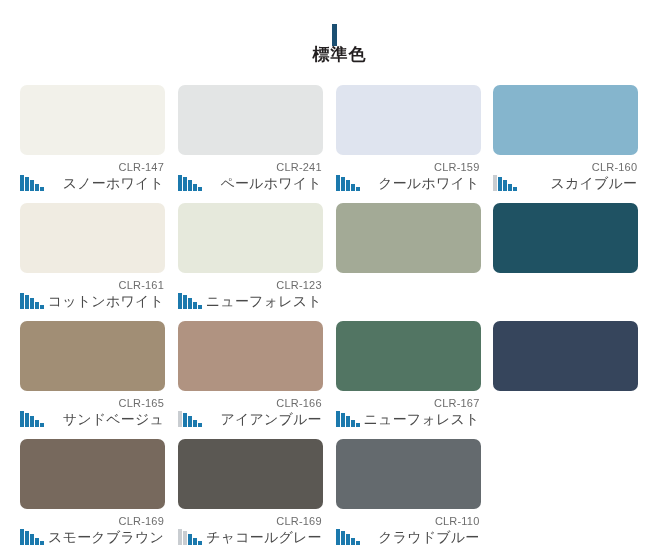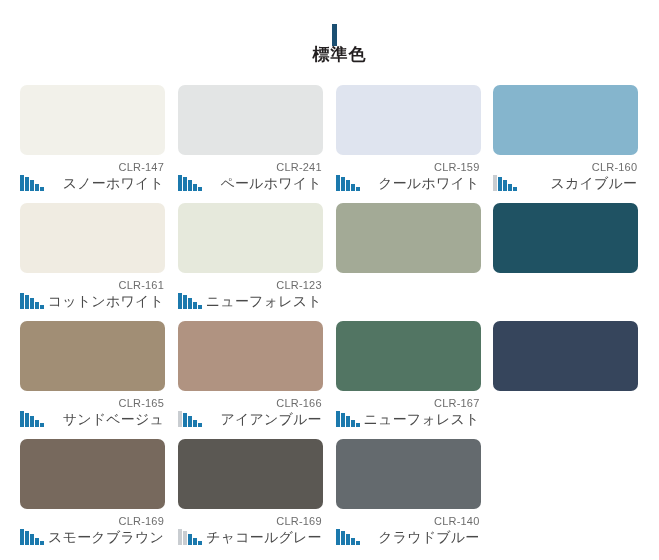--- a/index.html
+++ b/index.html
@@ -300,20 +300,20 @@
         <div class="swatch-chip" style="background:#646a6e"></div>
         <div class="swatch-meta">
           <svg class="rank-icon" width="24" height="17" viewBox="0 0 24 17">
             <rect x="0" y="1" width="4" height="16" fill="#1b79ad"></rect>
             <rect x="5" y="3" width="4" height="14" fill="#1b79ad"></rect>
             <rect x="10" y="6" width="4" height="11" fill="#1b79ad"></rect>
             <rect x="15" y="10" width="4" height="7" fill="#1b79ad"></rect>
             <rect x="20" y="13" width="4" height="4" fill="#1b79ad"></rect>
           </svg>
           <div class="swatch-text">
-            <div class="swatch-code">CLR-140</div>
+            <div class="swatch-code">CLR-110</div>
             <div class="swatch-name">クラウドブルー</div>
           </div>
         </div>
       </div>
     </div>
 
 </div>
 
 </body></html>

